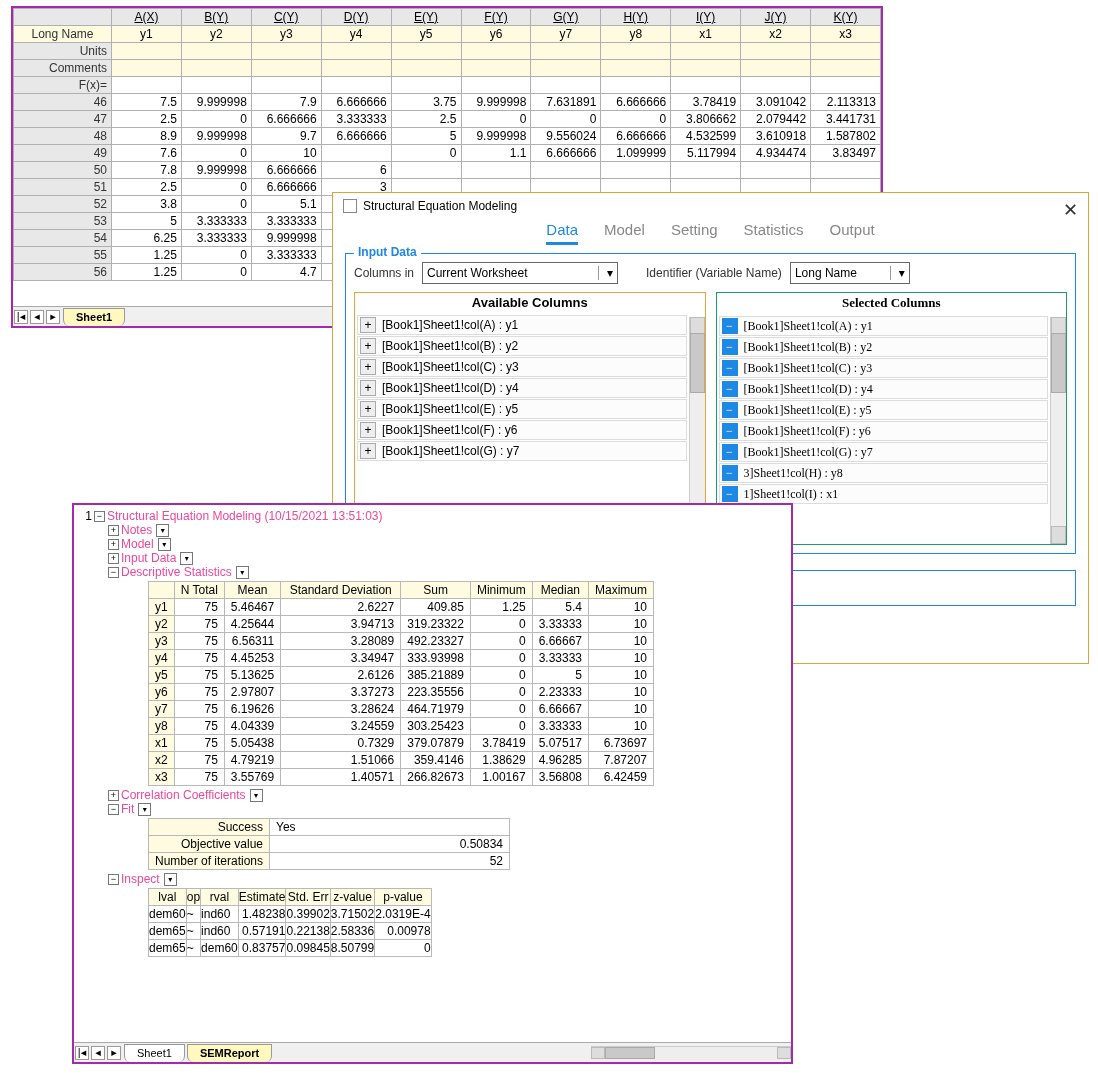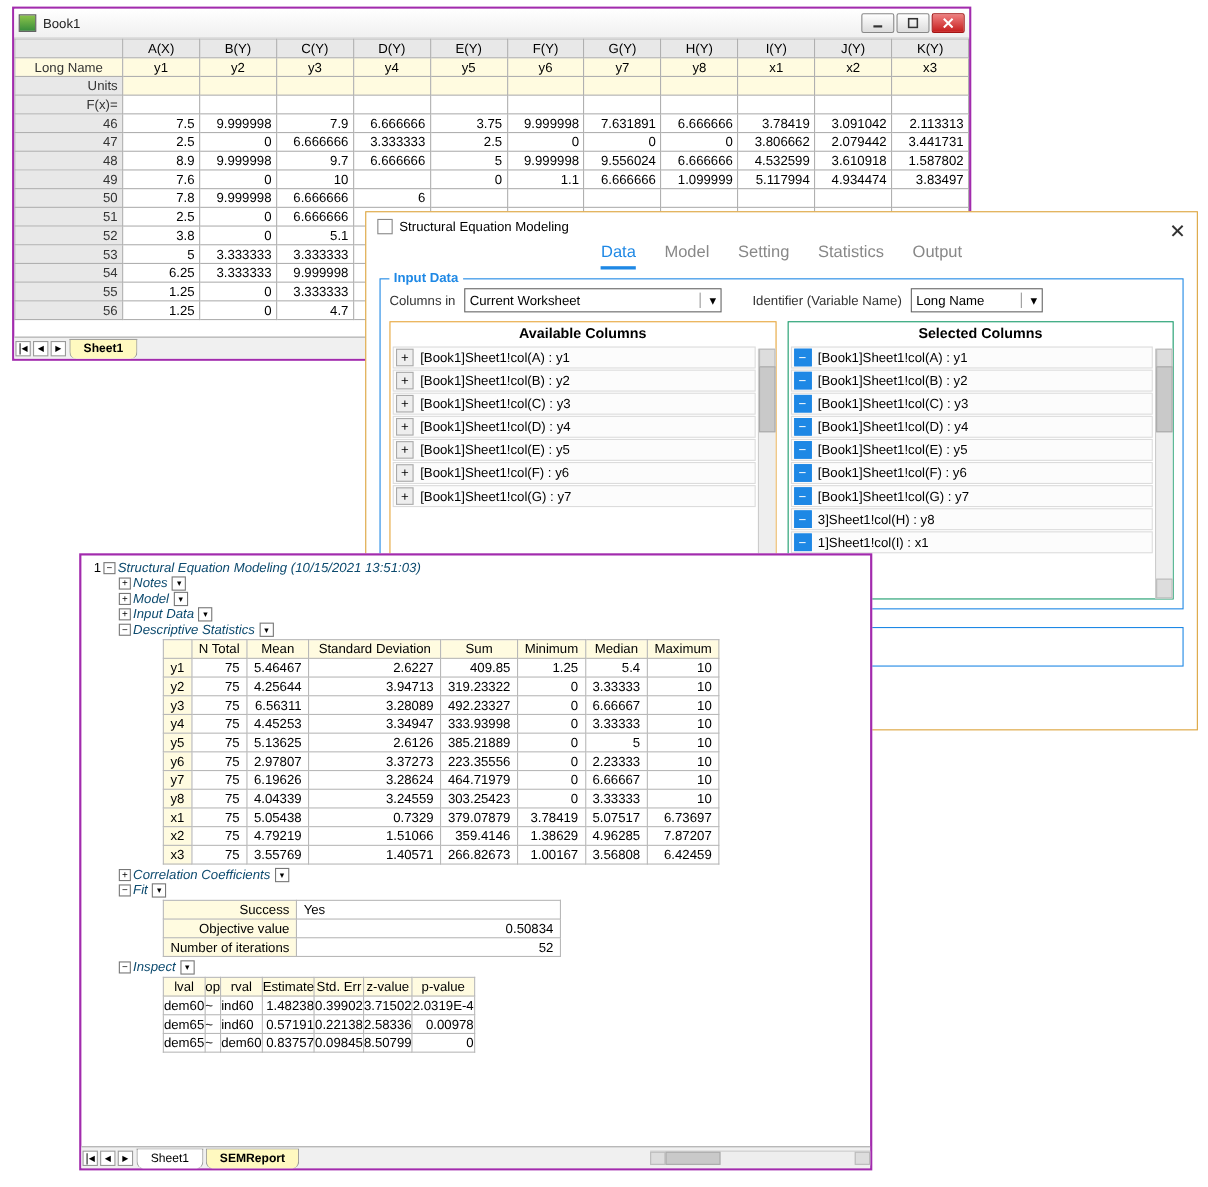--- a/index.html
+++ b/index.html
@@ -62,21 +62,21 @@
   }
   .ws-table th { background:#e8e8e8; font-weight:normal; }
   .ws-table .rowhead {
     background:#e8e8e8;
     text-align:right;
     width: 90px;
     color:#333;
   }
   .ws-table .long-name td { background:#fffbe0; text-align:center; }
   .ws-table .num { text-align:right; }
-  .ws-table .colhead { text-align:center; background:#e8e8e8; }
+  .ws-table .colhead { text-align:center; background:#e8e8e8;text-decoration:underline; }
   .sheet-tabs {
     height: 20px;
     display:flex;
     align-items:center;
     border-top:1px solid #aaa;
     background:#f0f0f0;
     font-size:11px;
   }
   .sheet-tabs .navbtn {
     border:1px solid #999; width:14px; height:14px;
@@ -145,21 +145,21 @@
   .combo::after { content:"▾"; margin-left:auto; padding-left:8px; border-left:1px solid #999;}
   .cols-wrap { display:flex; gap:10px; }
   .cols-box {
     flex:1;
     border:1px solid;
     display:flex; flex-direction:column;
     height: 253px;
     position:relative;
   }
   .cols-box.avail { border-color:#e6a63b; }
-  .cols-box.sel { border-color:#1a9c6c; }
+  .cols-box.sel { border-color:#1a9c6c;font-family:Liberation Serif, serif; }
   .cols-title {
     text-align:center;
     font-weight:bold;
     padding:2px 0;
     font-size:13px;
   }
   .cols-list { overflow-y:auto; flex:1; padding:2px 18px 2px 2px;}
   .col-item {
     display:flex; align-items:center;
     gap:6px;
@@ -195,21 +195,21 @@
   }
 
   
   .report-body { flex:1; overflow:auto; padding: 4px 6px 0 4px; font-size:12px;}
   .node { display:flex; align-items:center; gap:2px; }
   .tog {
     width:11px;height:11px;border:1px solid #777;
     display:flex;align-items:center;justify-content:center;
     font-size:9px; line-height:1; cursor:pointer; background:#fff;
   }
-  .node-label { font-style:italic; color:#0c4a6e; }
+  .node-label { color:#ec4899; }
   .dd {
     width:13px;height:13px;border:1px solid #777;background:#fff;
     display:inline-flex;align-items:center;justify-content:center;
     font-size:8px;cursor:pointer;margin-left:2px;
   }
   .rpt-table { border-collapse: collapse; margin: 2px 0 2px 40px;}
   .rpt-table th, .rpt-table td {
     border:1px solid #b8b8b8;
     padding:1px 6px;
     font-size:12px;
@@ -235,41 +235,20 @@
   .tree-indent { margin-left: 30px; }
   .sem-close {
     position:absolute; right:10px; top:6px;
     font-size:18px; cursor:pointer; color:#333;
   }
 </style>
 </head>
 <body>
 
 <div class="window" style="left:11px; top:6px; width:872px; height:322px;">
-  <div class="titlebar">
-    <span class="icon"></span>
-    <span class="title">Book1</span>
-    <div class="winbtns">
-      <div class="winbtn">
-          <svg viewBox="0 0 10 10">
-            <rect x="1" y="7" width="8" height="2" fill="#333"></rect>
-          </svg>
-        </div>
-      <div class="winbtn">
-          <svg viewBox="0 0 10 10">
-            <rect x="1" y="1" width="8" height="8" fill="none" stroke="#333" stroke-width="1.5"></rect>
-          </svg>
-        </div>
-      <div class="winbtn close">
-          <svg viewBox="0 0 10 10">
-            <path d="M1 1 L9 9 M9 1 L1 9" stroke="#fff" stroke-width="1.8"></path>
-          </svg>
-        </div>
-    </div>
-  </div>
   <div class="ws">
     <table class="ws-table">
       <colgroup>
         <col style="width:98px">
           <col>
           <col>
           <col>
           <col>
           <col>
           <col>
@@ -318,20 +297,34 @@
             <td style="background:#fffbe0"></td>
             <td style="background:#fffbe0"></td>
             <td style="background:#fffbe0"></td>
             <td style="background:#fffbe0"></td>
             <td style="background:#fffbe0"></td>
             <td style="background:#fffbe0"></td>
             <td style="background:#fffbe0"></td>
             <td style="background:#fffbe0"></td>
           </tr>
           <tr>
+            <td class="rowhead">Comments</td>
+            <td style="background:#fffbe0"></td>
+            <td style="background:#fffbe0"></td>
+            <td style="background:#fffbe0"></td>
+            <td style="background:#fffbe0"></td>
+            <td style="background:#fffbe0"></td>
+            <td style="background:#fffbe0"></td>
+            <td style="background:#fffbe0"></td>
+            <td style="background:#fffbe0"></td>
+            <td style="background:#fffbe0"></td>
+            <td style="background:#fffbe0"></td>
+            <td style="background:#fffbe0"></td>
+          </tr>
+          <tr>
             <td class="rowhead">F(x)=</td>
             <td></td>
             <td></td>
             <td></td>
             <td></td>
             <td></td>
             <td></td>
             <td></td>
             <td></td>
             <td></td>
@@ -513,21 +506,21 @@
     <span class="sem-tab active">Data</span>
     <span class="sem-tab">Model</span>
     <span class="sem-tab">Setting</span>
     <span class="sem-tab">Statistics</span>
     <span class="sem-tab">Output</span>
   </div>
   <div class="fieldset">
     <span class="fieldset-label">Input Data</span>
     <div class="inline-row">
       <label>Columns in</label>
-      <div class="combo" style="width:234px">
+      <div class="combo" style="width:196px">
         <span>Current Worksheet</span>
       </div>
       <label style="margin-left:20px">Identifier (Variable Name)</label>
       <div class="combo" style="width:120px">
         <span>Long Name</span>
       </div>
     </div>
     <div class="cols-wrap">
       <div class="cols-box avail">
         <div class="cols-title">Available Columns</div>

